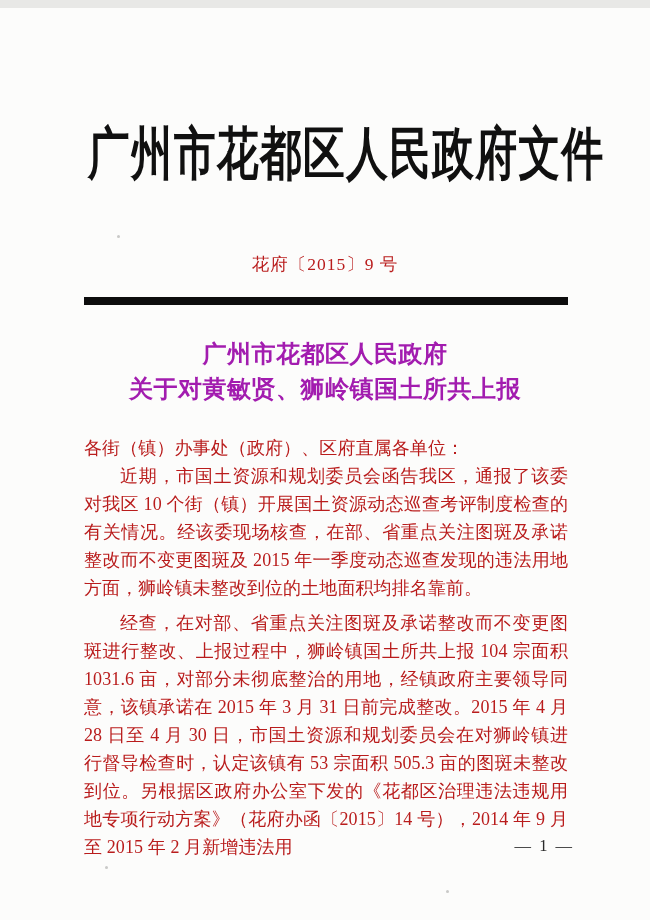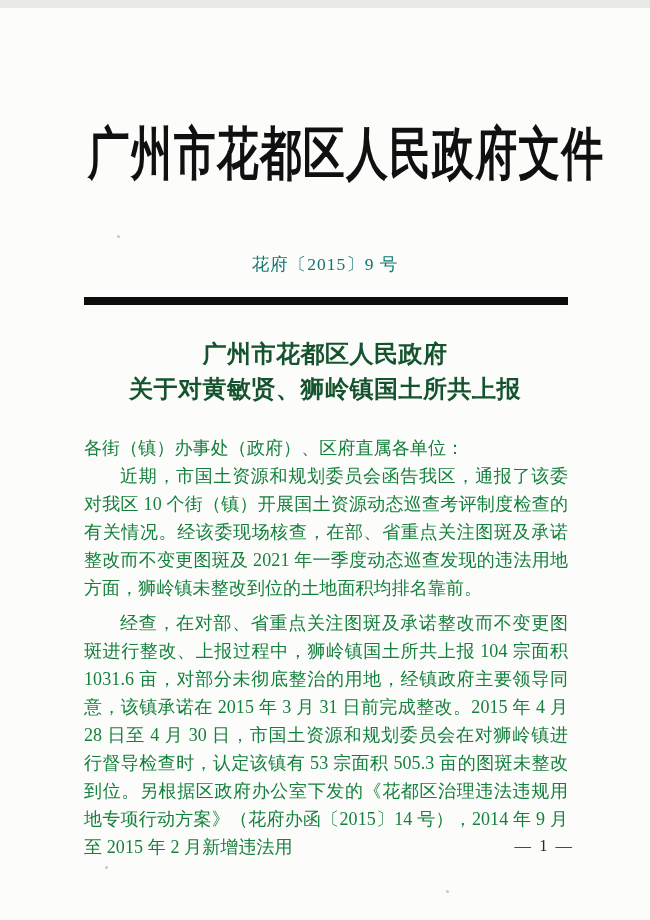--- a/index.html
+++ b/index.html
@@ -41,52 +41,52 @@
   }
   .doc-number {
     position: absolute;
     top: 243px;
     left: 0;
     width: 650px;
     text-align: center;
     font-size: 17.5px;
     line-height: 26px;
     letter-spacing: 1px;
-    color: #0f766e;
+    color: #b91c1c;
   }
   .rule {
     position: absolute;
     top: 289px;
     left: 84px;
     width: 484px;
     height: 8px;
     background: #0d0d0d;
   }
   .doc-title {
     position: absolute;
     top: 329px;
     left: 0;
     width: 650px;
     text-align: center;
     font-weight: bold;
     font-size: 24px;
     line-height: 35px;
     letter-spacing: 0.5px;
-    color: #14532d;
+    color: #a21caf;
   }
   .body-text {
     position: absolute;
     top: 426px;
     left: 84px;
     width: 484px;
     font-size: 18px;
     line-height: 28px;
     letter-spacing: 0.1px;
     text-align: justify;
-    color: #15803d;
+    color: #b91c1c;
   }
   .body-text p {
     margin: 0;
   }
   .body-text p.indent {
     text-indent: 2em;
   }
   .body-text p.gap {
     margin-top: 7px;
   }
@@ -111,21 +111,21 @@
 
   <div class="rule"></div>
 
   <div class="doc-title">
     <div>广州市花都区人民政府</div>
     <div>关于对黄敏贤、狮岭镇国土所共上报</div>
   </div>
 
   <div class="body-text">
     <p>各街（镇）办事处（政府）、区府直属各单位：</p>
-    <p class="indent">近期，市国土资源和规划委员会函告我区，通报了该委对我区 10 个街（镇）开展国土资源动态巡查考评制度检查的有关情况。经该委现场核查，在部、省重点关注图斑及承诺整改而不变更图斑及 2021 年一季度动态巡查发现的违法用地方面，狮岭镇未整改到位的土地面积均排名靠前。</p>
+    <p class="indent">近期，市国土资源和规划委员会函告我区，通报了该委对我区 10 个街（镇）开展国土资源动态巡查考评制度检查的有关情况。经该委现场核查，在部、省重点关注图斑及承诺整改而不变更图斑及 2015 年一季度动态巡查发现的违法用地方面，狮岭镇未整改到位的土地面积均排名靠前。</p>
     <p class="indent gap">经查，在对部、省重点关注图斑及承诺整改而不变更图斑进行整改、上报过程中，狮岭镇国土所共上报 104 宗面积 1031.6 亩，对部分未彻底整治的用地，经镇政府主要领导同意，该镇承诺在 2015 年 3 月 31 日前完成整改。2015 年 4 月 28 日至 4 月 30 日，市国土资源和规划委员会在对狮岭镇进行督导检查时，认定该镇有 53 宗面积 505.3 亩的图斑未整改到位。另根据区政府办公室下发的《花都区治理违法违规用地专项行动方案》（花府办函〔2015〕14 号），2014 年 9 月至 2015 年 2 月新增违法用</p>
   </div>
 
   <div class="page-number">— 1 —</div>
 
   <div class="speck" style="left:117px; top:227px; width:3px; height:3px;"></div>
   <div class="speck" style="left:105px; top:858px; width:3px; height:3px;"></div>
   <div class="speck" style="left:446px; top:882px; width:3px; height:3px;"></div>
 
 </div>

